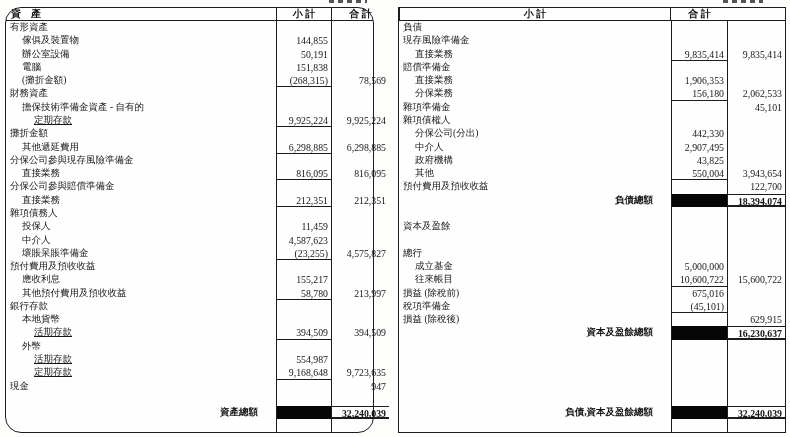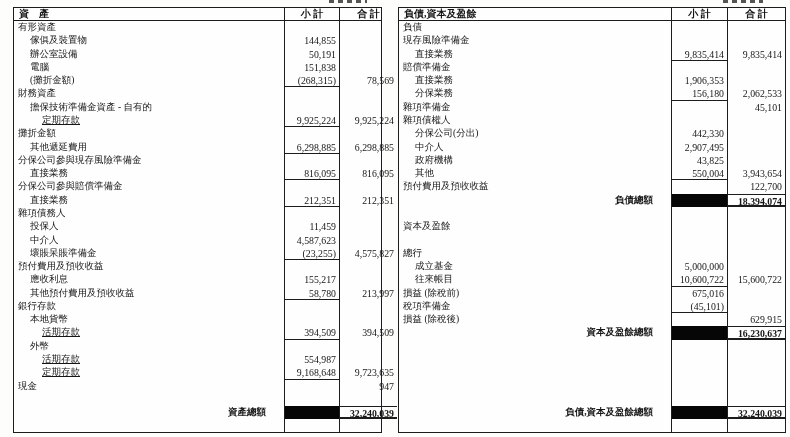--- a/index.html
+++ b/index.html
@@ -12,21 +12,21 @@
     background:#fdfdfc;
     font-family:"Liberation Serif","DejaVu Serif",serif;
     color:var(--txt);
   }
   .fin-table{
     position:absolute;top:7px;height:426px;
     border:1px solid var(--line);
     background:#fefefe;
     box-sizing:border-box;
   }
-  .t-left{left:13px;width:369px;--c1:270px;--c2:56px;--c3:57px;}
+  .t-left{left:5px;width:369px;border-radius:16px;--c1:270px;--c2:56px;--c3:57px;}
   .t-right{left:398px;width:388px;--c1:272px;--c2:57px;--c3:57px;}
   .thead{
     display:grid;grid-template-columns:var(--c1) var(--c2) var(--c3);
     height:12px;border-bottom:1px solid var(--line);
   }
   .tbody{
     display:grid;grid-template-columns:var(--c1) var(--c2) var(--c3);
     grid-auto-rows:13.29px;
   }
   .row{display:contents;}
@@ -109,21 +109,20 @@
       <div class="row u"><div class="c c-label ind2">定期存款</div><div class="c c-sub">9,168,648</div><div class="c c-tot">9,723,635</div></div>
       <div class="row"><div class="c c-label">現金</div><div class="c c-sub"></div><div class="c c-tot">947</div></div>
       <div class="row"><div class="c c-label"></div><div class="c c-sub"></div><div class="c c-tot"></div></div>
       <div class="row total"><div class="c c-label b">資產總額</div><div class="c c-sub"></div><div class="c c-tot">32,240,039</div></div>
       <div class="row"><div class="c c-label"></div><div class="c c-sub"></div><div class="c c-tot"></div></div>
     </div>
 </div>
 
 <div class="fin-table t-right">
   <div class="thead">
-    <div class="h h-label">負債,資本及盈餘</div>
     <div class="h h-sub">小 計</div>
     <div class="h h-tot">合 計</div>
   </div>
   <div class="tbody">
       <div class="row"><div class="c c-label b">負債</div><div class="c c-sub"></div><div class="c c-tot"></div></div>
       <div class="row"><div class="c c-label">現存風險準備金</div><div class="c c-sub"></div><div class="c c-tot"></div></div>
       <div class="row u"><div class="c c-label ind1">直接業務</div><div class="c c-sub">9,835,414</div><div class="c c-tot">9,835,414</div></div>
       <div class="row"><div class="c c-label">賠償準備金</div><div class="c c-sub"></div><div class="c c-tot"></div></div>
       <div class="row"><div class="c c-label ind1">直接業務</div><div class="c c-sub">1,906,353</div><div class="c c-tot"></div></div>
       <div class="row u"><div class="c c-label ind1">分保業務</div><div class="c c-sub">156,180</div><div class="c c-tot">2,062,533</div></div>

